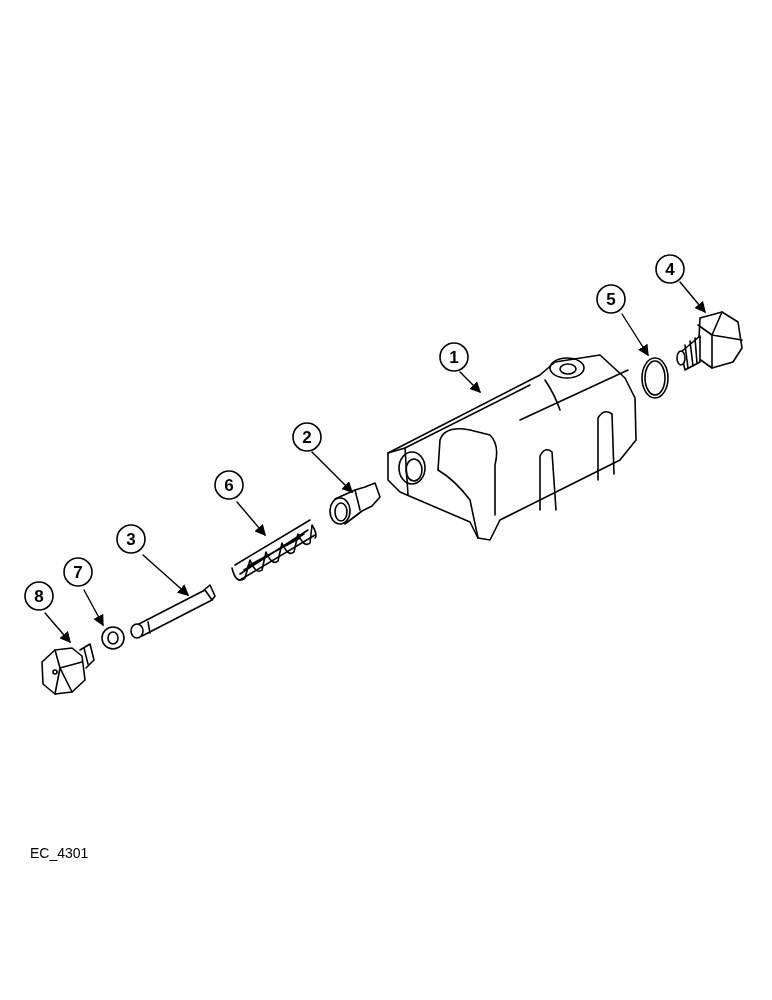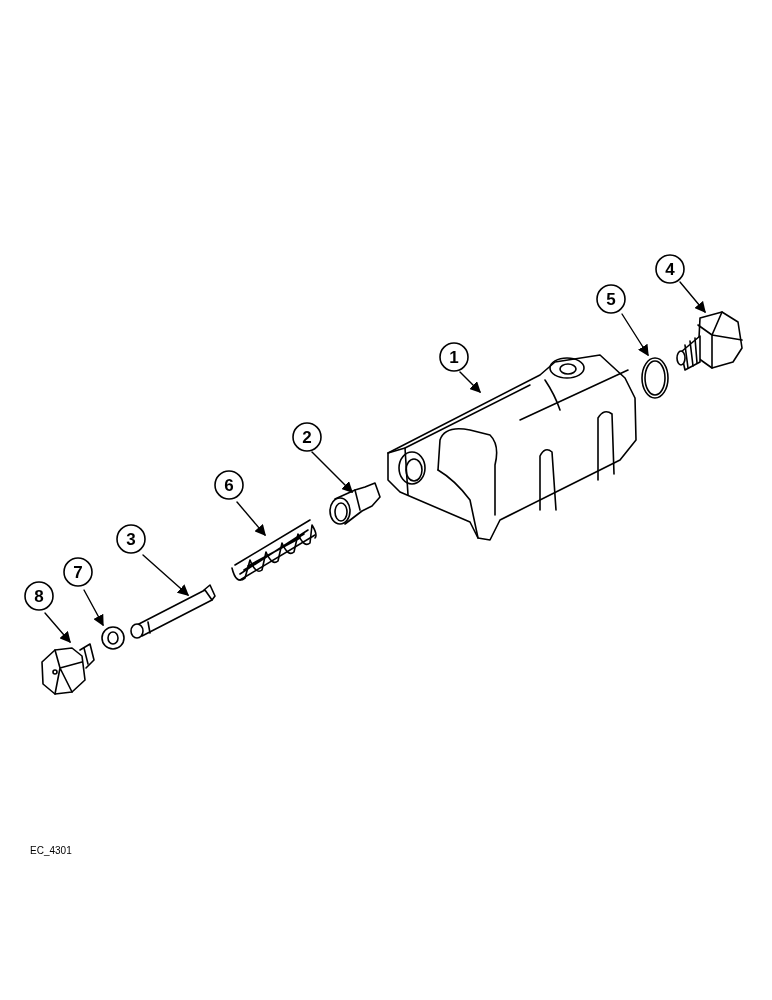--- a/index.html
+++ b/index.html
@@ -1,19 +1,19 @@
 <!DOCTYPE html>
 <html><head>
 <meta charset="utf-8">
 <style>
   html,body{margin:0;padding:0;background:#fff;}
   body{width:772px;height:1000px;position:relative;overflow:hidden;font-family:"Liberation Sans",sans-serif;}
   svg{position:absolute;left:0;top:0;}
   .callout-text{font-family:"Liberation Sans",sans-serif;font-weight:bold;font-size:17px;fill:#000;}
-  .ref{position:absolute;left:30px;top:845px;font-size:10px;color:#000;font-family:"Liberation Sans",sans-serif;}
+  .ref{position:absolute;left:30px;top:845px;font-size:14px;color:#000;font-family:"Liberation Sans",sans-serif;}
 </style>
 </head>
 <body>
 
 <svg width="772" height="1000" viewBox="0 0 772 1000">
   <defs>
     <marker id="ah" markerWidth="8" markerHeight="8" refX="7" refY="4" orient="auto">
       <path d="M0,0 L8,4 L0,8 Z" fill="#000"></path>
     </marker>
   </defs>

